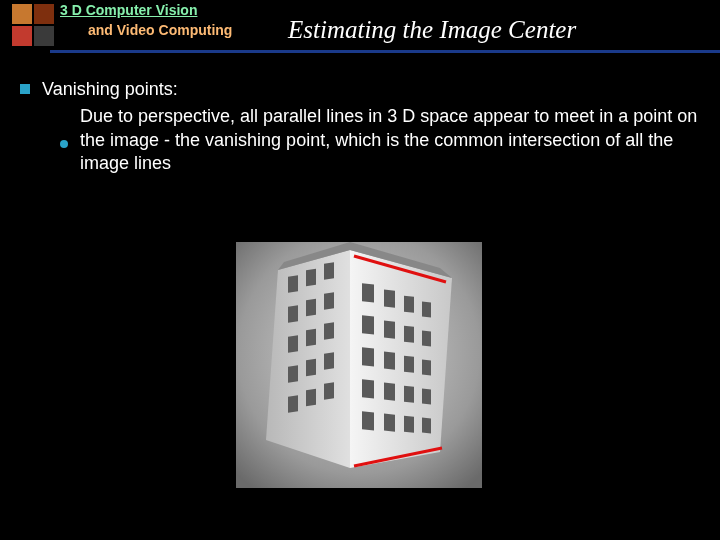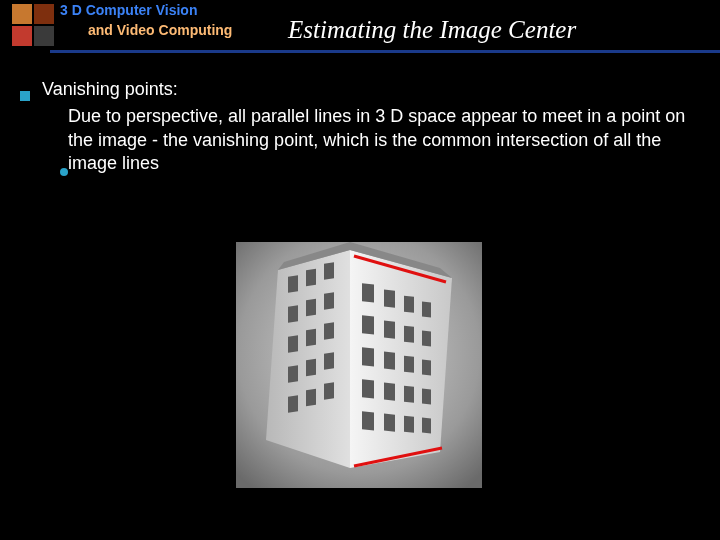--- a/index.html
+++ b/index.html
@@ -29,21 +29,22 @@
   .sq1 { background: #c7782f; }
   .sq2 { background: #7e2f0e; }
   .sq3 { background: #c23a2e; }
   .sq4 { background: #3a3a3a; }
   .header-text1 {
     position: absolute;
     left: 60px;
     top: 2px;
     font-size: 14px;
     font-weight: bold;
-    color: #3b82f6;
+    color: #86efac;
+    text-decoration: underline;
   }
   .header-text2 {
     position: absolute;
     left: 88px;
     top: 22px;
     font-size: 14px;
     font-weight: bold;
     color: #fdba74;
   }
   .title {
@@ -65,38 +66,39 @@
     background: linear-gradient(to right, #000 0, #000 50px, #1a3a8a 50px, #1a3a8a 100%);
   }
   .content {
     position: absolute;
     left: 20px;
     top: 78px;
     width: 680px;
   }
   .bullet-row {
     display: flex;
-    align-items: flex-end;
+    align-items: flex-start;
     gap: 12px;
   }
   .bullet-square {
     width: 10px;
     height: 10px;
     background: #2aa3c9;
     flex: 0 0 auto;
     margin-top: 6px;
   }
   .bullet-text {
     font-size: 18px;
     color: #fff;
     line-height: 1.3;
   }
   .sub-bullet-row {
     display: flex;
-    align-items: flex-end;
+    align-items: center;
+    gap: 12px;
     margin-left: 40px;
     margin-top: 4px;
   }
   .bullet-dot {
     width: 8px;
     height: 8px;
     border-radius: 50%;
     background: #2aa3c9;
     flex: 0 0 auto;
     margin-top: 8px;

